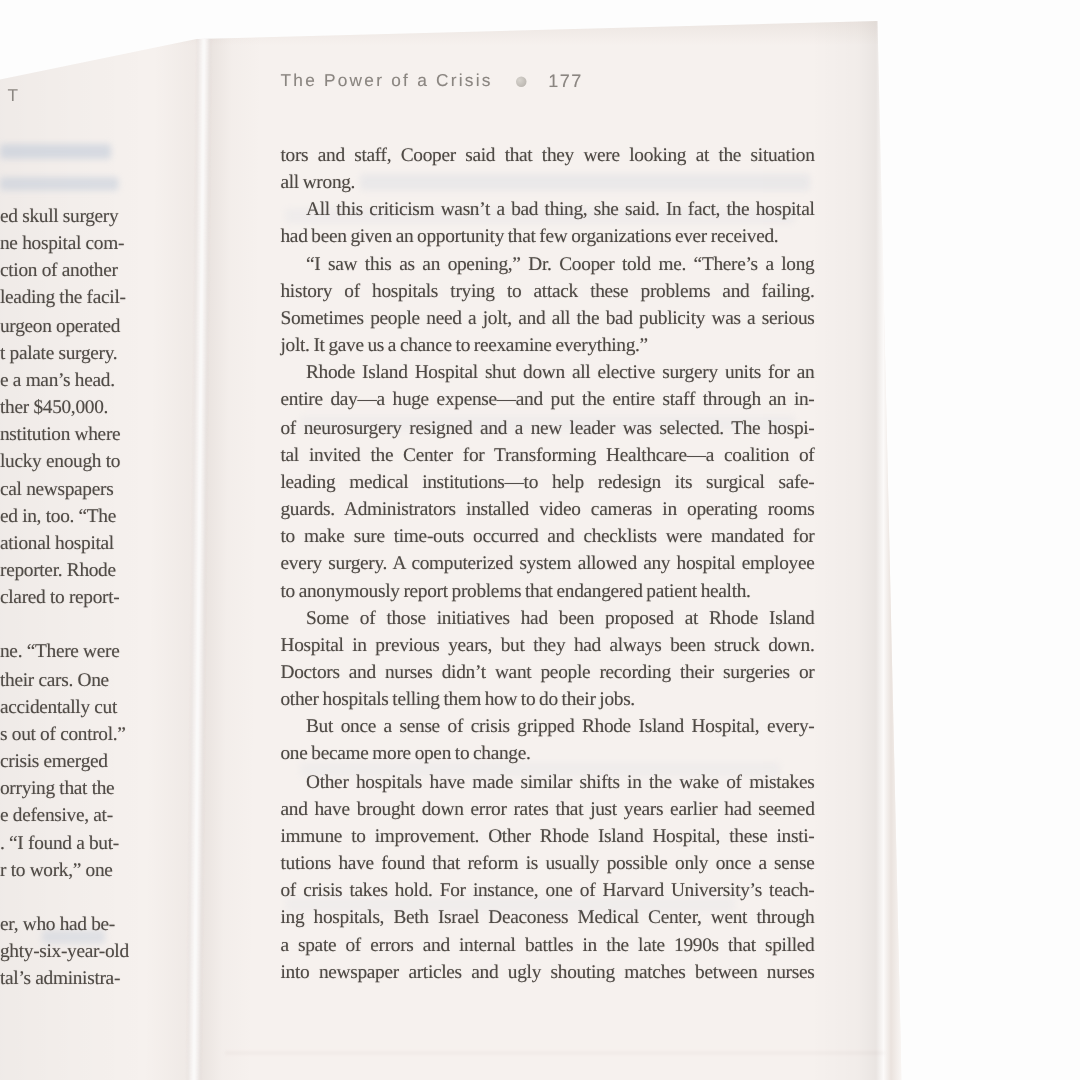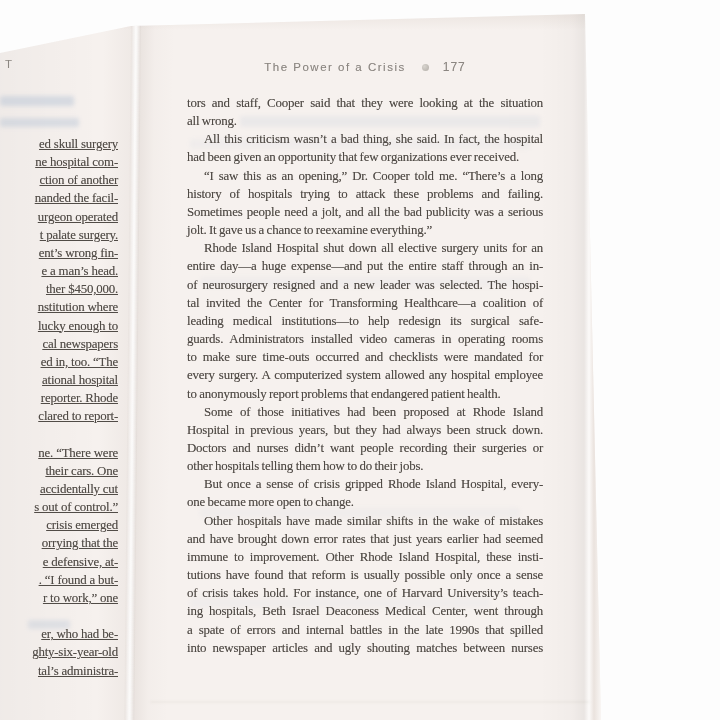--- a/index.html
+++ b/index.html
@@ -38,29 +38,28 @@
 
   
   .lp-head{
     position:absolute;left:5px;top:58px;
     font-family:"Liberation Sans", sans-serif;
     font-size:11.5px;letter-spacing:1.4px;color:#8b8681;
   }
   .lp-lines{
     position:absolute;left:0;top:135px;width:118px;
     font-size:12.9px;line-height:18.15px;letter-spacing:-0.2px;
-    color:#514c47;text-align:right;
+    color:#514c47;text-align:left;
     text-shadow:0 0 0.6px rgba(81,76,71,0.45);
-    text-decoration:underline;
   }
 
   
   .rp-header{
-    position:absolute;left:187px;top:59px;width:356px;height:16px;
-    display:flex;align-items:center;justify-content:center;
+    position:absolute;left:187px;top:46px;width:356px;height:16px;
+    display:flex;align-items:center;justify-content:flex-start;
     font-family:"Liberation Sans", sans-serif;
     font-size:11.5px;letter-spacing:1.5px;color:#8b8681;
     text-shadow:0 0 0.5px rgba(139,134,129,0.4);
   }
   .rp-header .dot{
     width:7px;height:7px;border-radius:50%;
     background:radial-gradient(circle at 35% 35%, #d8d4ce, #b3aea8);
     margin:0 14px 0 16px;flex:0 0 auto;
   }
   .rp-header .num{letter-spacing:1px;font-size:12px;}
@@ -99,24 +98,23 @@
 
     <div>
       <div class="bleed lb1"></div>
       <div class="bleed lb2"></div>
       <div class="bleed lb3"></div>
       <div class="lp-head">T</div>
       <div class="lp-lines" id="lp-lines">
           <div class="line">ed skull surgery</div>
           <div class="line">ne hospital com-</div>
           <div class="line">ction of another</div>
-          <div class="line">nanded the facil-</div>
+          <div class="line">leading the facil-</div>
           <div class="line">urgeon operated</div>
           <div class="line">t palate surgery.</div>
-          <div class="line">ent’s wrong fin-</div>
           <div class="line">e a man’s head.</div>
           <div class="line">ther $450,000.</div>
           <div class="line">nstitution where</div>
           <div class="line">lucky enough to</div>
           <div class="line">cal newspapers</div>
           <div class="line">ed in, too. “The</div>
           <div class="line">ational hospital</div>
           <div class="line">reporter. Rhode</div>
           <div class="line">clared to report-</div>
           <div class="line gap"></div>

